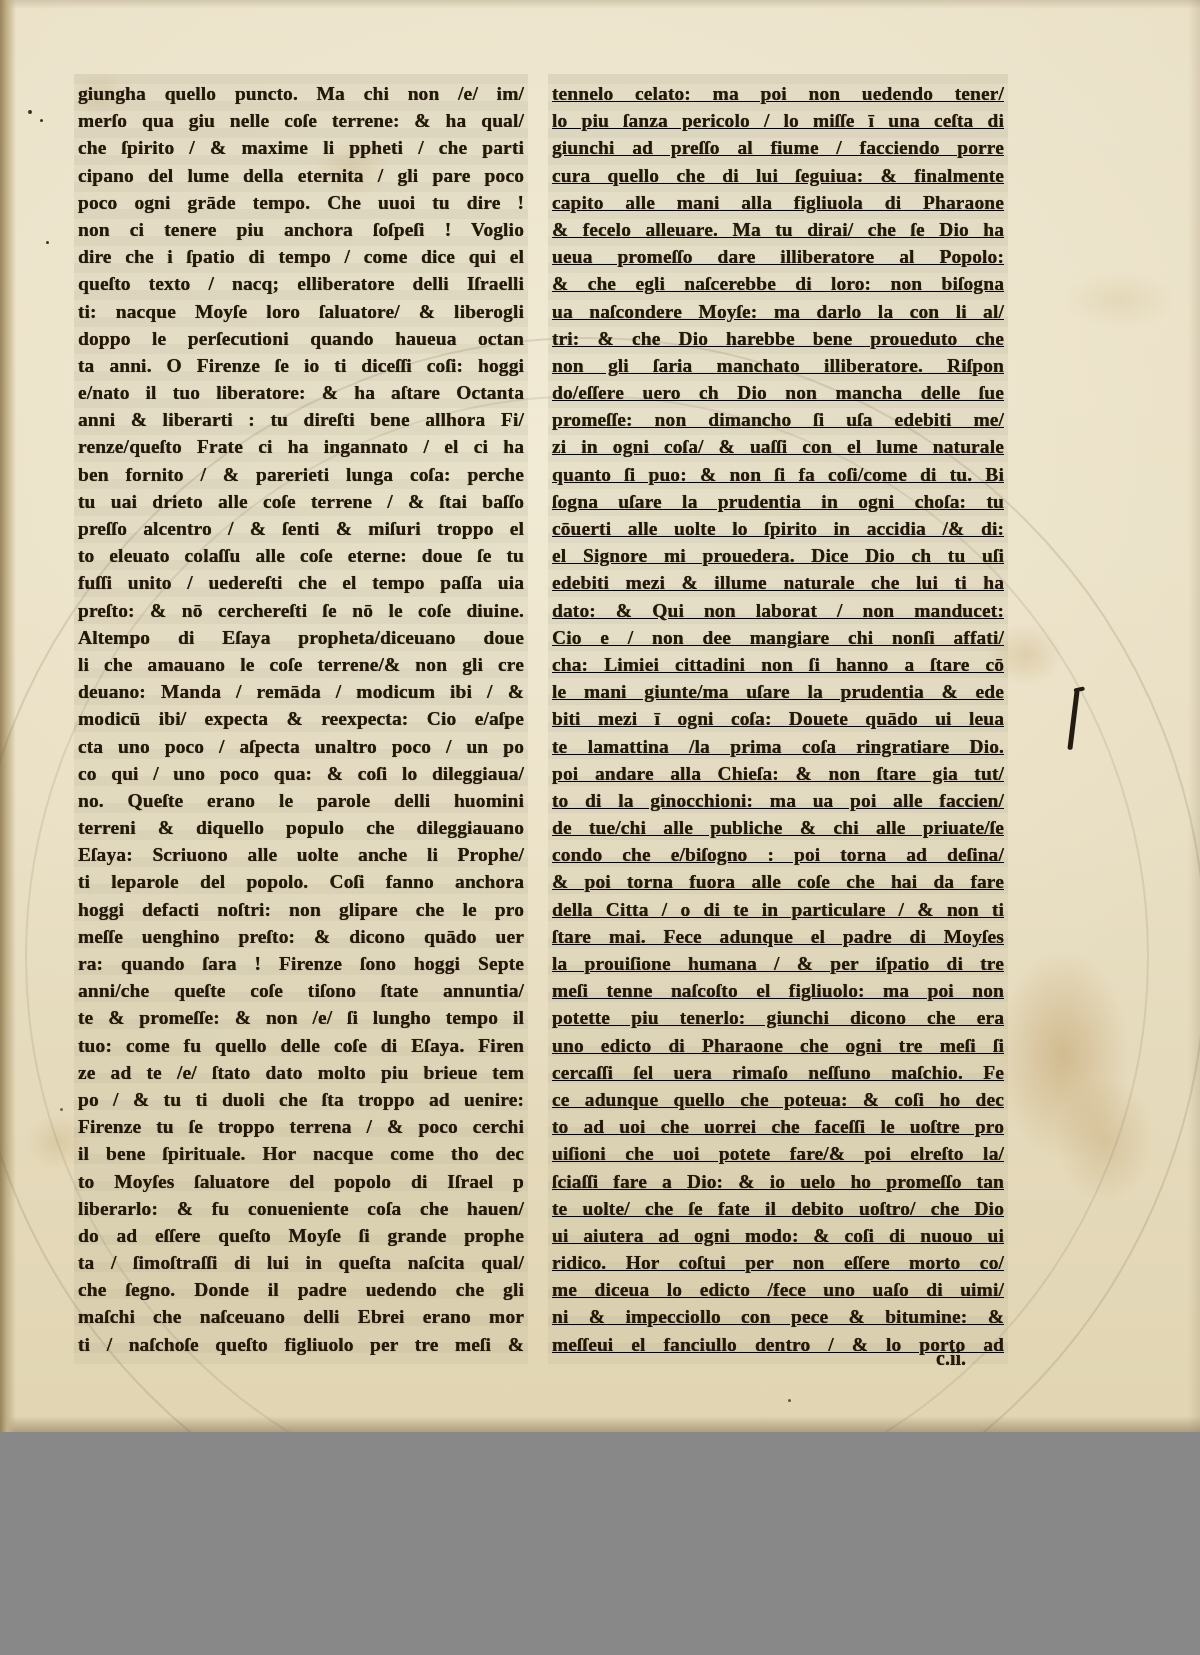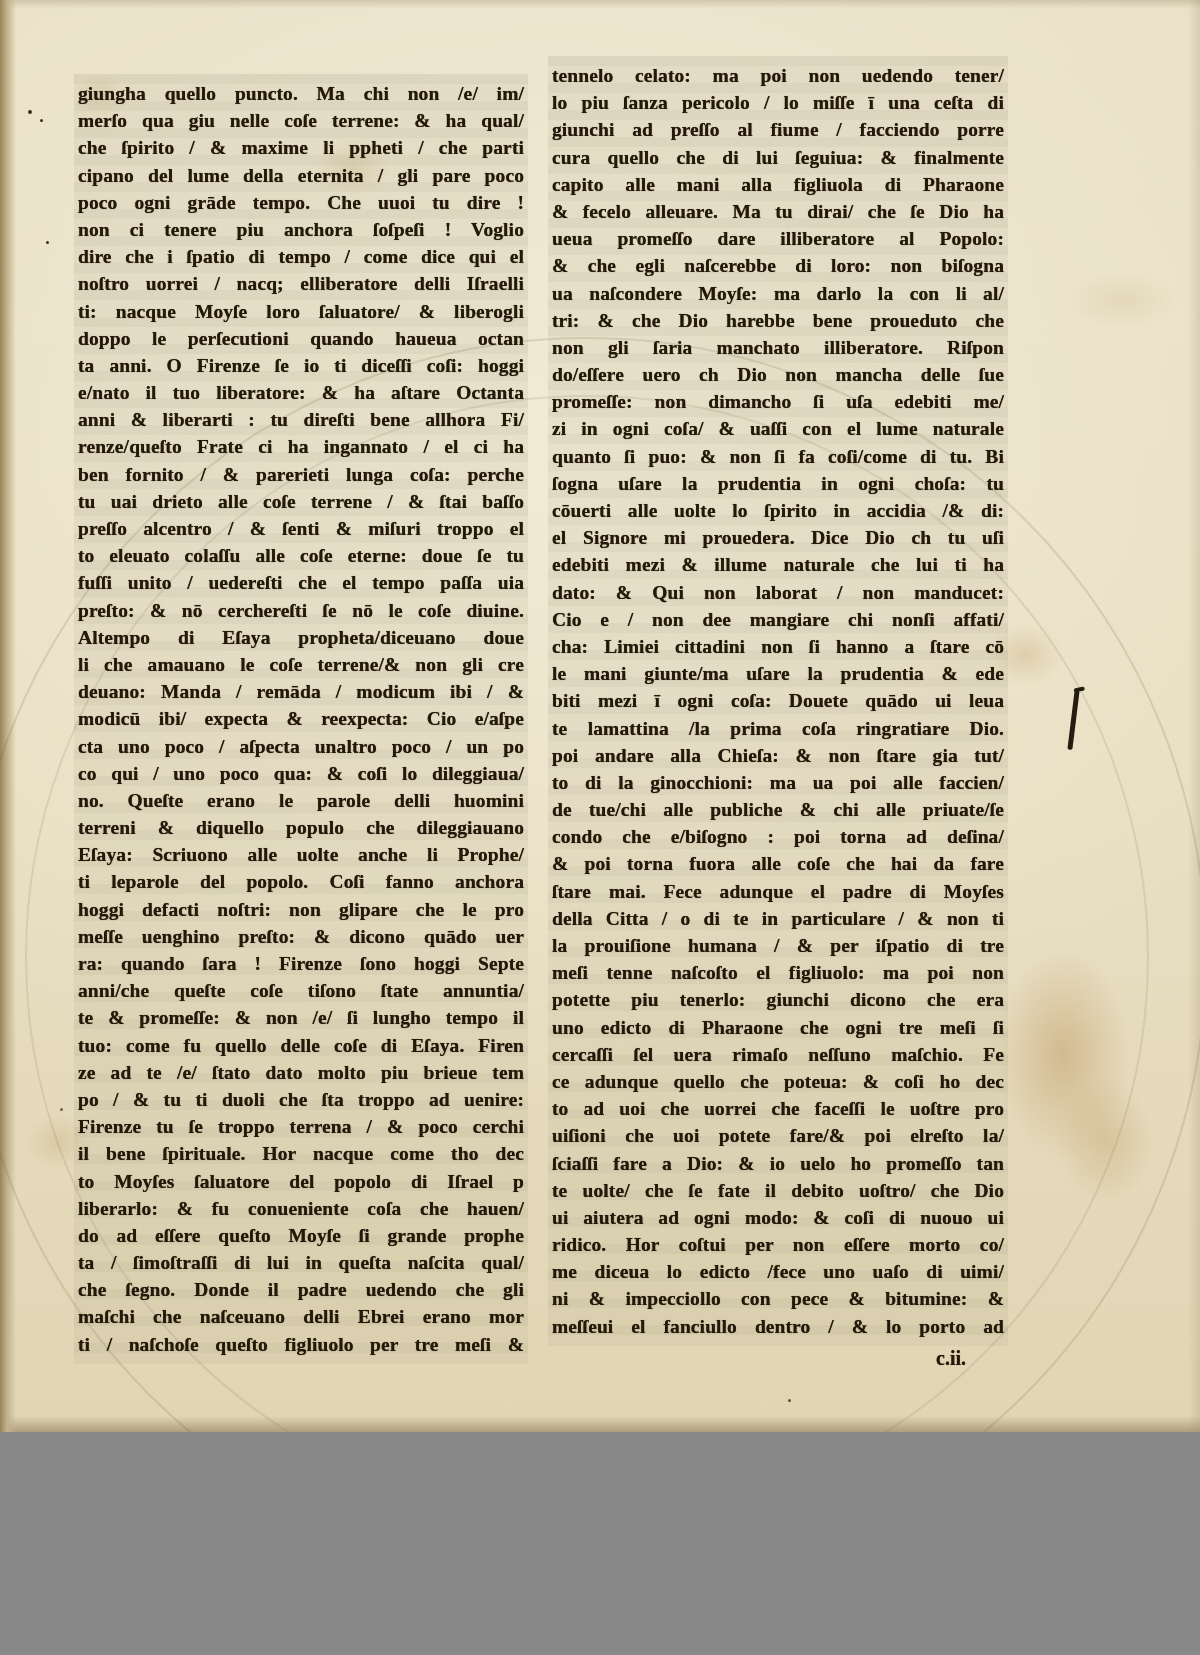--- a/index.html
+++ b/index.html
@@ -36,21 +36,21 @@
   
   .col{position:absolute;}
   .col::before{
     content:"";position:absolute;inset:-6px -4px;
     background:
       repeating-linear-gradient(180deg, rgba(128,124,102,.07) 0 10px, rgba(128,124,102,0) 10px 27px),
       rgba(150,145,118,.10);
     pointer-events:none;
   }
   .col-left{left:78px;top:80px;width:446px;}
-  .col-right{left:552px;top:62px;width:452px;}
+  .col-right{left:552px;top:80px;width:452px;text-decoration:underline;}
   .line{
     position:relative;
     font-family:"Liberation Serif","DejaVu Serif",serif;
     font-weight:700;
     font-size:19.5px;line-height:27.2px;height:27.2px;
     color:#241809;
     text-align:justify;text-align-last:justify;
     letter-spacing:.1px;
     text-shadow:0 0 .7px rgba(38,24,9,.85);
     white-space:normal;overflow:visible;
@@ -86,21 +86,21 @@
   <div class="stamp-circle stamp-inner"></div>
 
   <div class="col col-left" id="col-left">
       <div class="line">giungha quello puncto. Ma chi non /e/ im/</div>
       <div class="line">merſo qua giu nelle coſe terrene: &amp; ha qual/</div>
       <div class="line">che ſpirito / &amp; maxime li ppheti / che parti</div>
       <div class="line">cipano del lume della eternita / gli pare poco</div>
       <div class="line">poco ogni grāde tempo. Che uuoi tu dire !</div>
       <div class="line">non ci tenere piu anchora ſoſpeſi ! Voglio</div>
       <div class="line">dire che i ſpatio di tempo / come dice qui el</div>
-      <div class="line">noſtro uorrei / nacq; elliberatore delli Iſraelli</div>
+      <div class="line">queſto texto / nacq; elliberatore delli Iſraelli</div>
       <div class="line">ti: nacque Moyſe loro ſaluatore/ &amp; liberogli</div>
       <div class="line">doppo le perſecutioni quando haueua octan</div>
       <div class="line">ta anni. O Firenze ſe io ti diceſſi coſi: hoggi</div>
       <div class="line">e/nato il tuo liberatore: &amp; ha aſtare Octanta</div>
       <div class="line">anni &amp; liberarti : tu direſti bene allhora Fi/</div>
       <div class="line">renze/queſto Frate ci ha ingannato / el ci ha</div>
       <div class="line">ben fornito / &amp; parerieti lunga coſa: perche</div>
       <div class="line">tu uai drieto alle coſe terrene / &amp; ſtai baſſo</div>
       <div class="line">preſſo alcentro / &amp; ſenti &amp; miſuri troppo el</div>
       <div class="line">to eleuato colaſſu alle coſe eterne: doue ſe tu</div>
@@ -158,22 +158,22 @@
       <div class="line">Cio e / non dee mangiare chi nonſi affati/</div>
       <div class="line">cha: Limiei cittadini non ſi hanno a ſtare cō</div>
       <div class="line">le mani giunte/ma uſare la prudentia &amp; ede</div>
       <div class="line">biti mezi ī ogni coſa: Douete quādo ui leua</div>
       <div class="line">te lamattina /la prima coſa ringratiare Dio.</div>
       <div class="line">poi andare alla Chieſa: &amp; non ſtare gia tut/</div>
       <div class="line">to di la ginocchioni: ma ua poi alle faccien/</div>
       <div class="line">de tue/chi alle publiche &amp; chi alle priuate/ſe</div>
       <div class="line">condo che e/biſogno : poi torna ad deſina/</div>
       <div class="line">&amp; poi torna fuora alle coſe che hai da fare</div>
+      <div class="line">della Citta / o di te in particulare / &amp; non ti</div>
       <div class="line">ſtare mai. Fece adunque el padre di Moyſes</div>
-      <div class="line">della Citta / o di te in particulare / &amp; non ti</div>
       <div class="line">la prouiſione humana / &amp; per iſpatio di tre</div>
       <div class="line">meſi tenne naſcoſto el figliuolo: ma poi non</div>
       <div class="line">potette piu tenerlo: giunchi dicono che era</div>
       <div class="line">uno edicto di Pharaone che ogni tre meſi ſi</div>
       <div class="line">cercaſſi ſel uera rimaſo neſſuno maſchio. Fe</div>
       <div class="line">ce adunque quello che poteua: &amp; coſi ho dec</div>
       <div class="line">to ad uoi che uorrei che faceſſi le uoſtre pro</div>
       <div class="line">uiſioni che uoi potete fare/&amp; poi elreſto la/</div>
       <div class="line">ſciaſſi fare a Dio: &amp; io uelo ho promeſſo tan</div>
       <div class="line">te uolte/ che ſe fate il debito uoſtro/ che Dio</div>

